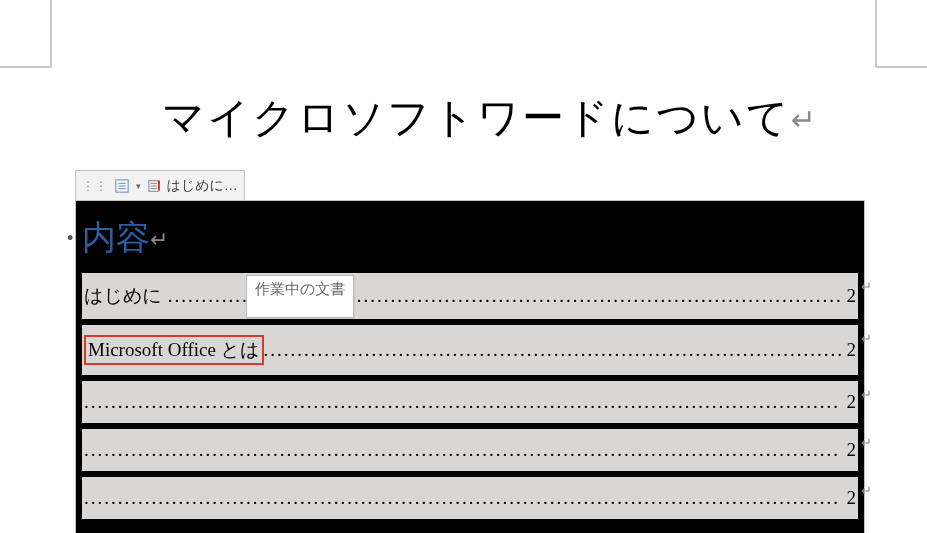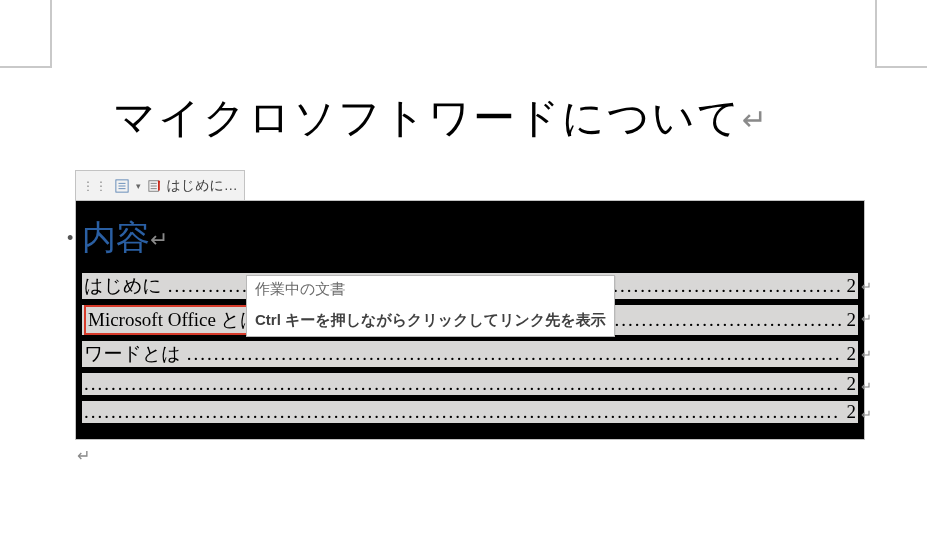--- a/index.html
+++ b/index.html
@@ -22,21 +22,21 @@
     position: absolute;
     left: 75px; right: 60px; top: 90px;
   }
 
   .title {
     font-family: "MS Mincho", "Yu Mincho", serif;
     font-size: 42px;
     letter-spacing: 2px;
     font-weight: 400;
     color: #000000;
-    text-align: left;
+    text-align: center;
     margin-left: 38px;
     white-space: nowrap;
   }
   .para-mark { color: #8a8a8a; font-size: 30px; vertical-align: 2px; }
 
   
   .toc-frame {
     position: absolute;
     top: 80px;
     left: 0;
@@ -87,21 +87,21 @@
   .toc-heading .para-mark { font-size: 22px; }
 
   .toc-list { margin-top: 12px; }
   .toc-row {
     display: flex;
     align-items: baseline;
     font-family: "Yu Mincho", serif;
     font-size: 19px;
     color: #000;
     background: #d8d7d6;
-    padding: 0 2px;
+    padding: 10px 2px;
     margin-bottom: 6px;
     white-space: nowrap;
     position: relative;
   }
   .toc-row .entry { flex: 0 0 auto; padding-right: 6px; }
   .toc-row .leader {
     flex: 1 1 auto;
     overflow: hidden;
     letter-spacing: 2px;
     color: #000;
@@ -198,21 +198,20 @@
             <span class="pg">2</span>
             <span class="eol-out">↵</span>
           </div>
           <div class="toc-row highlight">
             <span class="entry">Microsoft Office とは</span>
             <span class="leader">............................................................................................................................................................................................................................................................................................................</span>
             <span class="pg">2</span>
             <span class="eol-out">↵</span>
           </div>
           <div class="toc-row">
-            <span class="entry">ワードとは</span>
             <span class="leader">............................................................................................................................................................................................................................................................................................................</span>
             <span class="pg">2</span>
             <span class="eol-out">↵</span>
           </div>
           <div class="toc-row">
             <span class="leader">............................................................................................................................................................................................................................................................................................................</span>
             <span class="pg">2</span>
             <span class="eol-out">↵</span>
           </div>
           <div class="toc-row">
@@ -222,16 +221,15 @@
           </div>
         </div>
     </div>
 
     <div class="frame-para">↵</div>
   </div>
 </div>
 
 <div class="tooltip">
   <div class="t-title">作業中の文書</div>
-  <div class="t-body">Ctrl キーを押しながらクリックしてリンク先を表示</div>
 </div>
 
 <div class="cursor-spot"></div>
 
 </body></html>

